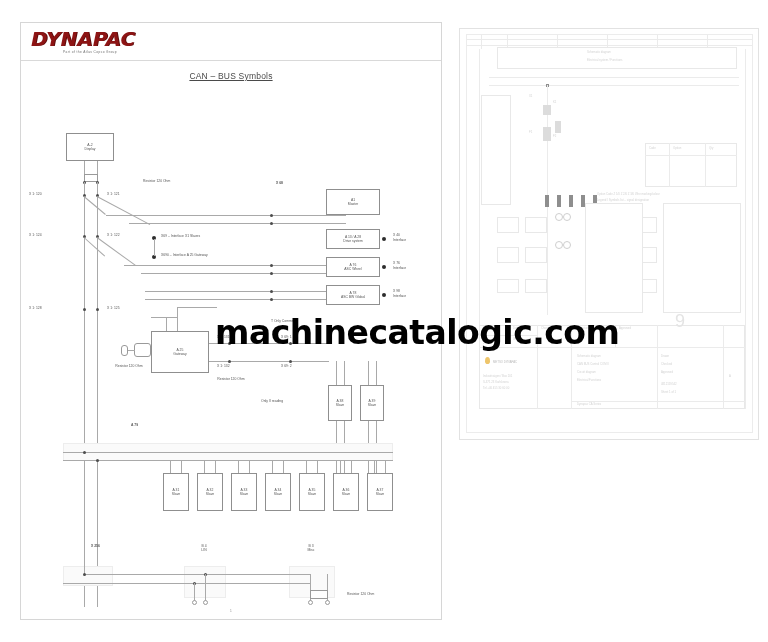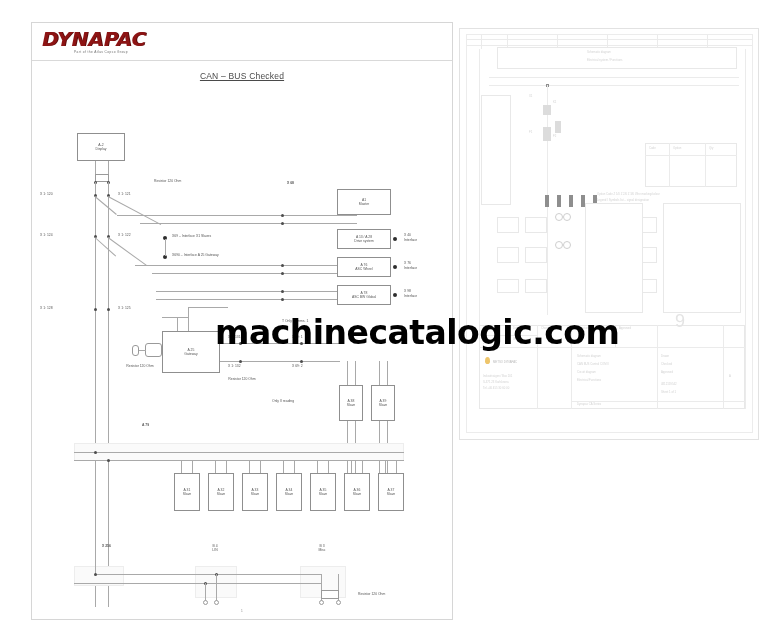--- a/index.html
+++ b/index.html
@@ -1,21 +1,21 @@
 <!DOCTYPE html>
 <html><head>
 <meta charset="utf-8">
 <title>CAN BUS Control Diagram</title>
 <style>
   html,body{margin:0;padding:0;background:#ffffff;}
   body{width:768px;height:642px;position:relative;overflow:hidden;
        font-family:"Liberation Sans",sans-serif;color:#555;}
 
   
-  #left-sheet{position:absolute;left:31px;top:22px;width:422px;height:598px;
+  #left-sheet{position:absolute;left:20px;top:22px;width:422px;height:598px;
               background:#fff;border:1px solid #d6d6d6;box-sizing:border-box;}
   #logo-band{position:absolute;left:0;top:0;width:100%;height:38px;
              border-bottom:1px solid #d9d9d9;box-sizing:border-box;}
   #logo{position:absolute;left:10px;top:6px;width:118px;height:26px;}
   #logo .word{font-family:"DejaVu Sans",sans-serif;font-weight:bold;font-style:italic;
               font-size:20px;letter-spacing:0px;line-height:20px;
               color:#8d1414;text-shadow:1px 0 0 #5a0c0c;}
   #logo .tag{font-size:3.2px;color:#6d6d6d;letter-spacing:.4px;margin-top:1px;
              text-align:center;}
 
@@ -86,21 +86,21 @@
 <div id="left-sheet">
 
   <div id="logo-band">
     <div id="logo">
       <div class="word">DYNAPAC</div>
       <div class="tag">Part of the Atlas Copco Group</div>
     </div>
   </div>
 
   <div id="title-wrap">
-    <div>CAN – BUS Checked</div>
+    <div>CAN – BUS Symbols</div>
   </div>
 
   <div class="canvas">
 
     <div class="bx dbl" style="left:45px;top:72px;width:48px;height:28px;">
       <span>A-2</span>
       <span>Display</span>
     </div>
 
     <div class="wv w" style="left:63px;top:100px;height:22px;"></div>

